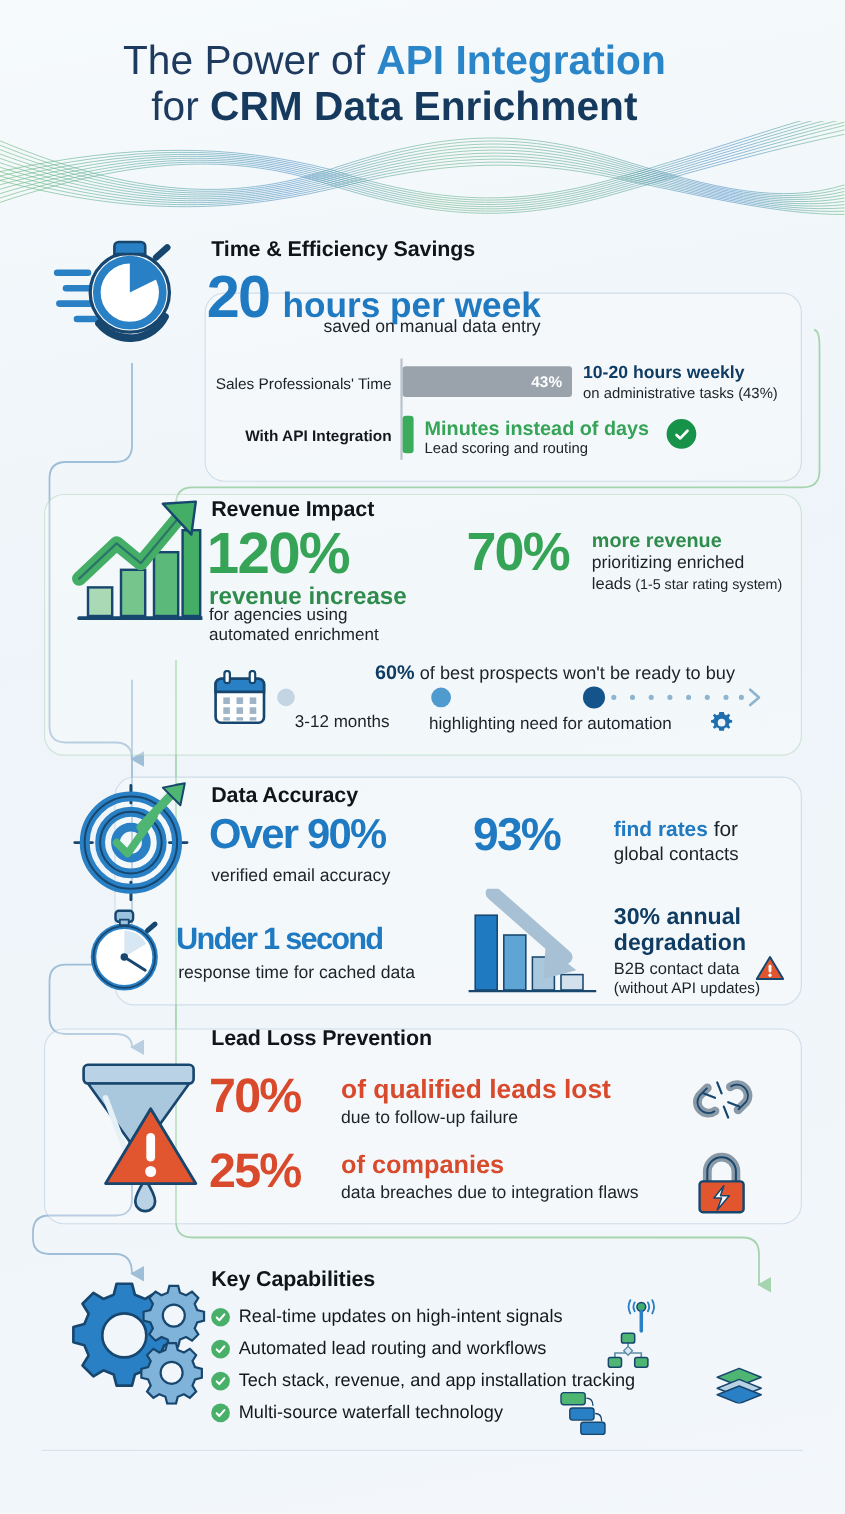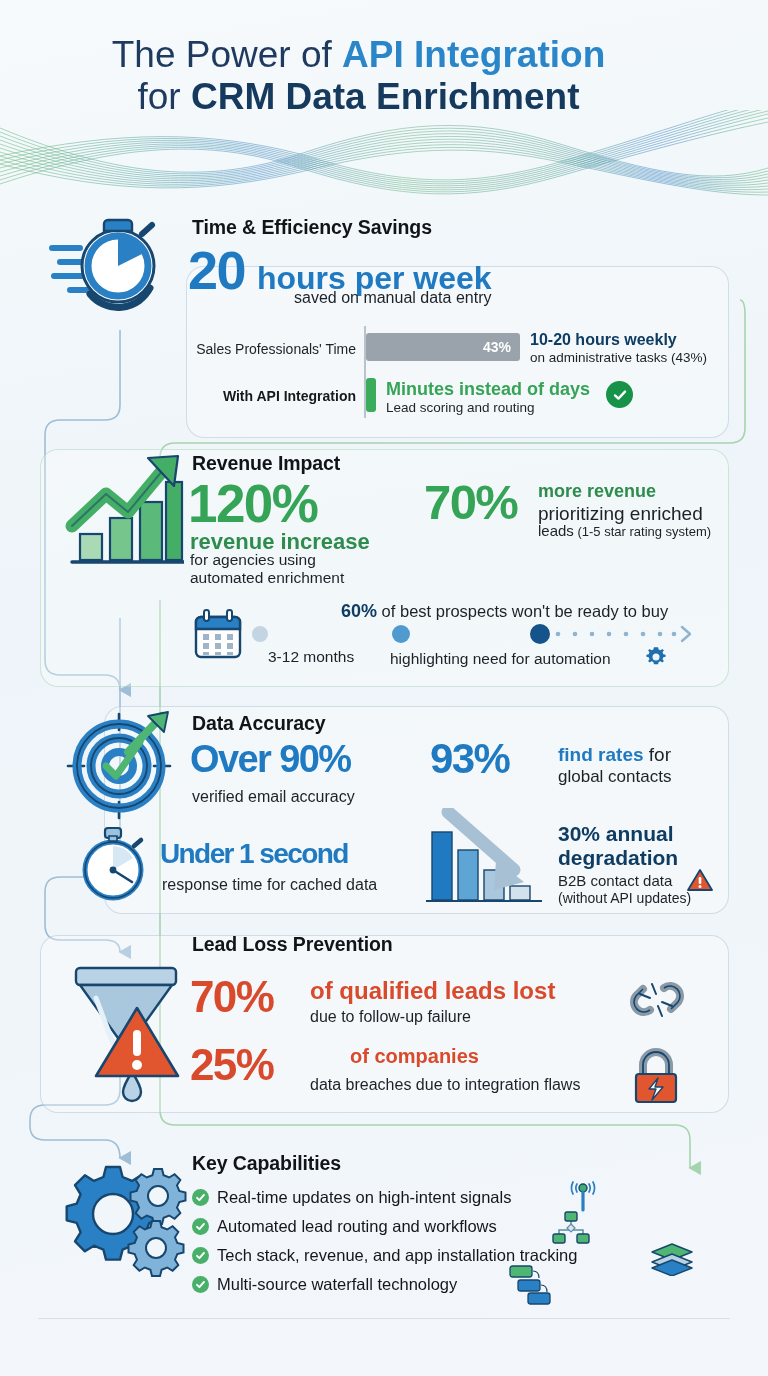--- a/index.html
+++ b/index.html
@@ -223,21 +223,21 @@
     <span class="big-num green" style="font-size:53px;">120%</span>
   </div>
   <div style="position:absolute;left:190px;top:529px;font-size:22px;font-weight:700;color:#2e8c4c;">revenue increase</div>
   <div style="position:absolute;left:190px;top:551px;font-size:15.5px;color:#1b2228;">for agencies using</div>
   <div style="position:absolute;left:190px;top:569px;font-size:15.5px;color:#1b2228;">automated enrichment</div>
 
   <div style="position:absolute;left:424px;top:478px;">
     <span class="big-num green" style="font-size:49px;">70%</span>
   </div>
   <div style="position:absolute;left:538px;top:481px;font-size:18px;font-weight:700;color:#2e8c4c;">more revenue</div>
-  <div style="position:absolute;left:538px;top:503px;font-size:19px;color:#1b2228;">prioritizing enriched</div>
+  <div style="position:absolute;left:538px;top:503px;font-size:16px;color:#1b2228;">prioritizing enriched</div>
   <div style="position:absolute;left:538px;top:522px;font-size:15px;color:#1b2228;">
     <span>leads</span><span style="font-size:13px;"> (1-5 star rating system)</span>
   </div>
 
   <svg style="position:absolute;left:192px;top:609px;width:52px;height:52px" viewBox="0 0 52 52">
     <rect x="4" y="8" width="44" height="40" rx="5" fill="#ffffff" stroke="#17466e" stroke-width="2.4"></rect>
     <path d="M4,13 a5,5 0 0 1 5,-5 h34 a5,5 0 0 1 5,5 v7 h-44 z" fill="#2a80c5" stroke="#17466e" stroke-width="2.4"></path>
     <rect x="12" y="1" width="5" height="11" rx="2.4" fill="#fff" stroke="#17466e" stroke-width="2"></rect>
     <rect x="35" y="1" width="5" height="11" rx="2.4" fill="#fff" stroke="#17466e" stroke-width="2"></rect>
     <g fill="#9fb4c6">
@@ -394,21 +394,21 @@
       <line x1="28" y1="26" x2="24" y2="16"></line>
         <line x1="22" y1="30" x2="12" y2="26"></line>
       <line x1="34" y1="34" x2="44" y2="38"></line>
         <line x1="30" y1="38" x2="34" y2="48"></line>
     </g>
   </svg>
 
   <div style="position:absolute;left:190px;top:1043px;">
     <span class="big-num red" style="font-size:44px;">25%</span>
   </div>
-  <div style="position:absolute;left:310px;top:1045px;font-size:20px;font-weight:700;color:#d9492b;margin-left:40px;">of companies</div>
+  <div style="position:absolute;left:310px;top:1045px;font-size:23px;font-weight:700;color:#d9492b;">of companies</div>
   <div style="position:absolute;left:310px;top:1076px;font-size:16px;color:#1b2228;">data breaches due to integration flaws</div>
 
   <svg style="position:absolute;left:630px;top:1044px;width:52px;height:62px" viewBox="0 0 52 62">
     <path d="M13,30 v-9 a13,13 0 0 1 26,0 v9" fill="none" stroke="#8a99a6" stroke-width="8"></path>
     <path d="M13,30 v-9 a13,13 0 0 1 26,0 v9" fill="none" stroke="#17466e" stroke-width="1.8"></path>
     <rect x="6" y="30" width="40" height="28" rx="3" fill="#e2562f" stroke="#17466e" stroke-width="2.2"></rect>
     <path d="M28,34 L19,45 h7 l-4,11 11,-13 h-8 z" fill="#fff" stroke="#17466e" stroke-width="1.4" stroke-linejoin="round"></path>
   </svg>
 
   <div class="card nb" style="left:40px; top:1135px; width:689px; height:170px;"></div>

